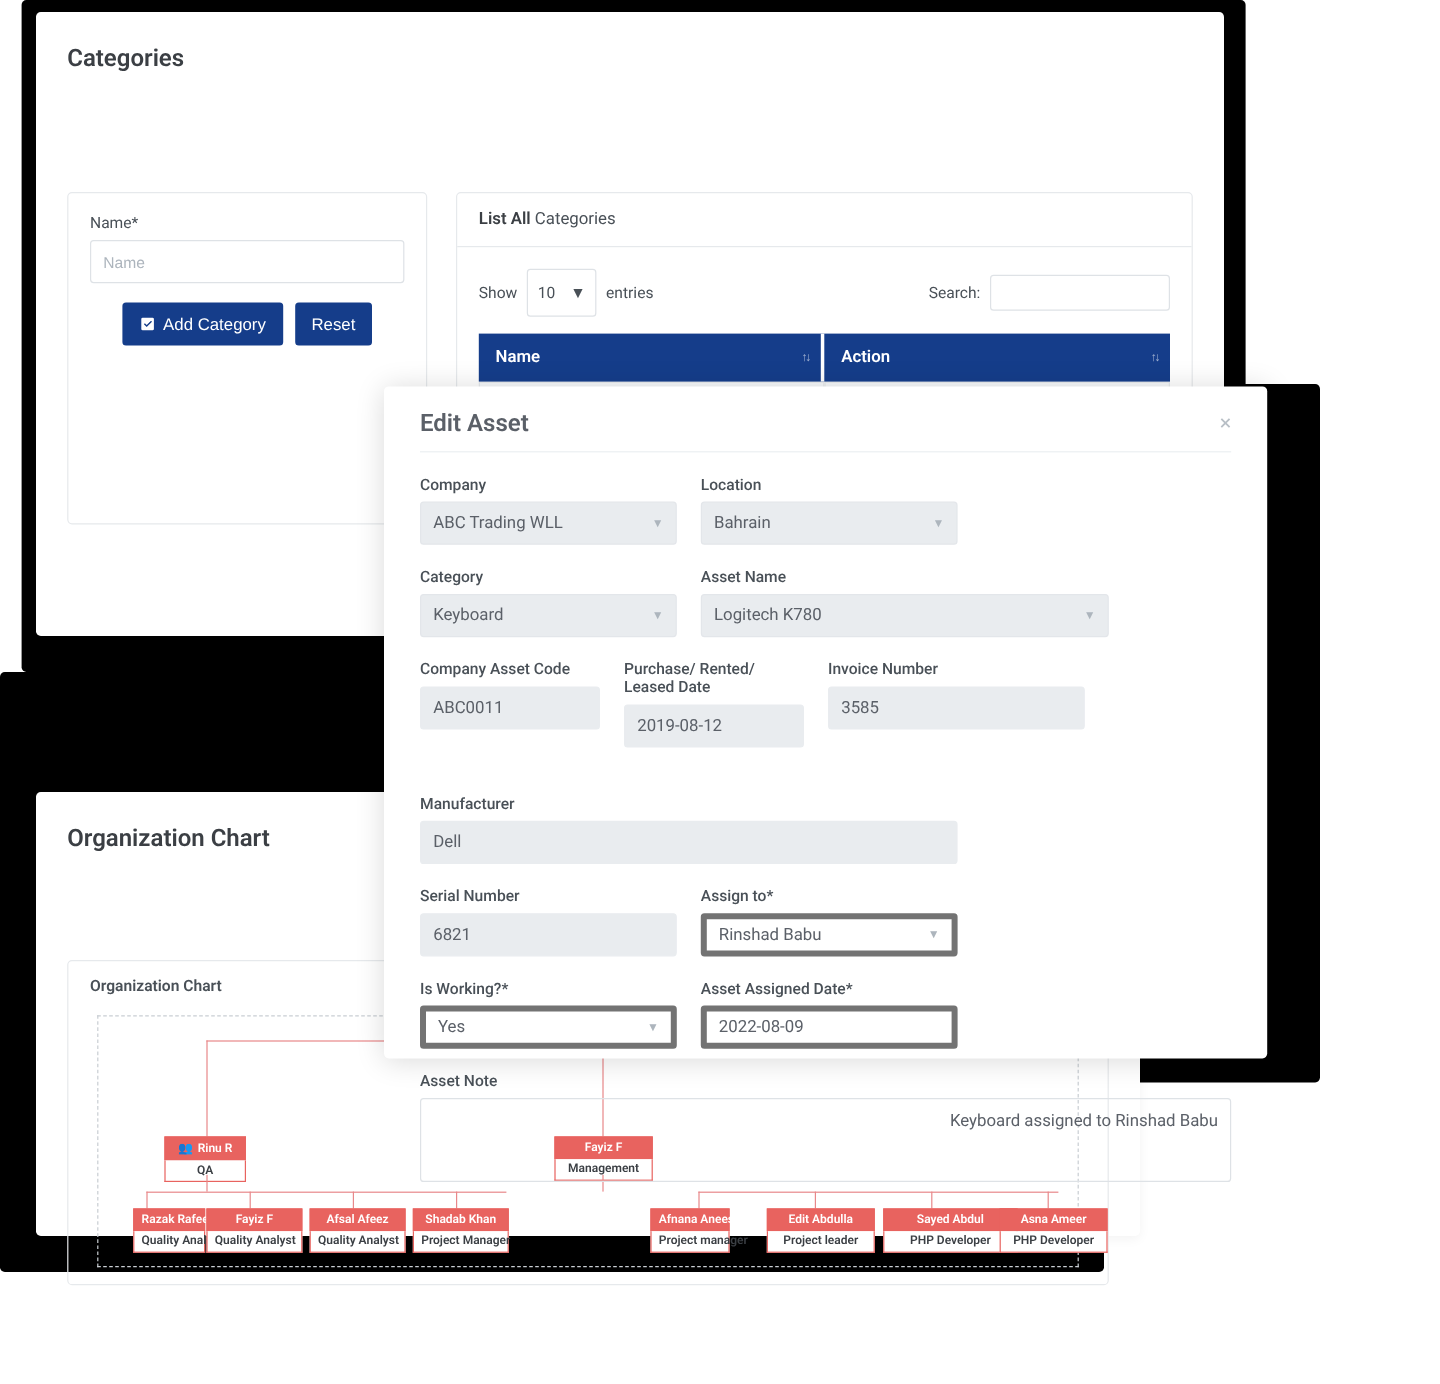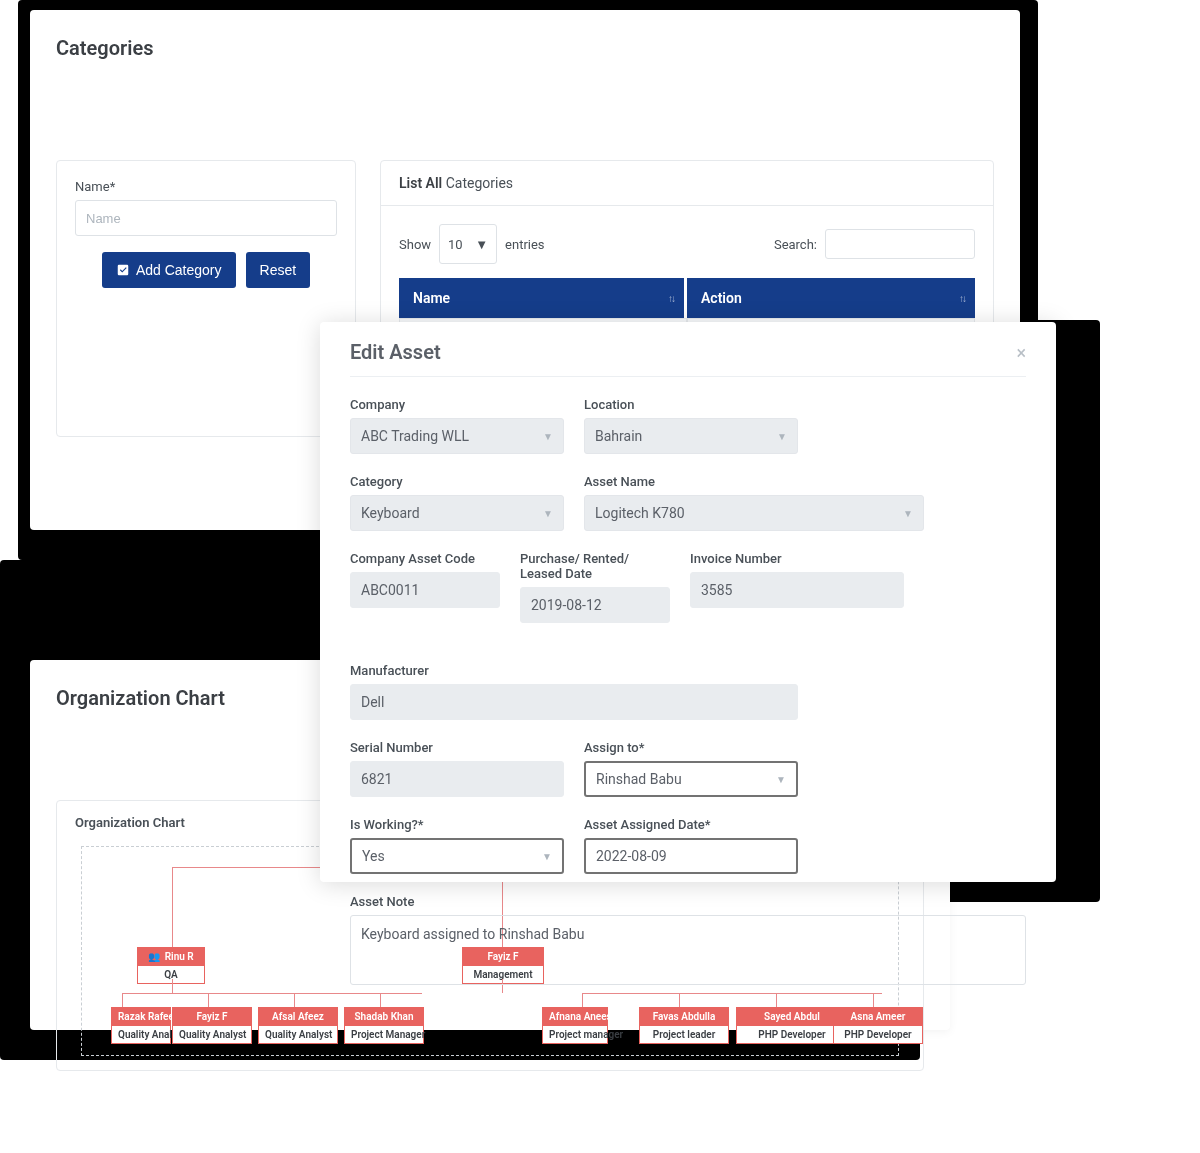--- a/index.html
+++ b/index.html
@@ -132,27 +132,27 @@
   .modal-header { display: flex; align-items: center; border-bottom: 1px solid #eceff2; padding-bottom: 12px; margin-bottom: 20px;}
   .modal-title { font-size: 20px; font-weight: 600; color: #5b6068;}
   .close-x { margin-left: auto; font-size: 18px; color: #b8bfc6; cursor: pointer;}
   .form-grid { display: flex; flex-wrap: wrap; gap: 20px 20px;}
   .fg { display: flex; flex-direction: column; gap: 6px;}
   .fg label { font-size: 13px; color: #495057; font-weight: 500;}
   .fg .control {
     height: 36px; border-radius: 3px; padding: 0 10px; font-size: 14px;
     display: flex; align-items: center; justify-content: space-between; color: #5b6068;
   }
-  .control.select { border: 2px solid #737373; background: #fff;}
+  .control.select { border: 5px solid #737373; background: #fff;}
   .control.readonly { background: #e9ecef; border: 1px solid #e9ecef;}
   .control.selectgrey { background: #e9ecef; border: 1px solid #e3e6ea;}
   .control .caret { color: #adb5bd; font-size: 10px;}
   .textarea {
     min-height: 70px; border: 1px solid #dee2e6; border-radius: 3px; padding: 10px;
-    font-size: 14px; color: #5b6068; resize: both; width: 100%;
+    font-size: 14px; color: #5b6068; resize: both; width: 100%; text-align: right;
   }
   .w220 { width: 214px;} .w340 { width: 340px;} .w150 { width: 150px;}
   .w440 { width: 448px;} .w100p { width: 100%; }
 </style>
 </head>
 <body>
 
 <div class="shadow-box categories-shadow"></div>
 <div class="shadow-box org-shadow"></div>
 <div class="shadow-box edit-shadow"></div>
@@ -306,21 +306,21 @@
             <div class="org-name">Shadab Khan</div>
           <div class="org-role">Project Manager</div>
           </div>
         </div>
       <div id="right-reports">
           <div class="org-node" style="left: 460px; top: 160px; width: 66px;">
             <div class="org-name">Afnana Anees</div>
           <div class="org-role">Project manager</div>
           </div>
           <div class="org-node" style="left: 557px; top: 160px; width: 90px;">
-            <div class="org-name">Favas Abdulla</div>
+            <div class="org-name">Edit Abdulla</div>
           <div class="org-role">Project leader</div>
           </div>
           <div class="org-node" style="left: 654px; top: 160px; width: 112px;">
             <div class="org-name">Sayed Abdul</div>
           <div class="org-role">PHP Developer</div>
           </div>
           <div class="org-node" style="left: 751px; top: 160px; width: 90px;">
             <div class="org-name">Asna Ameer</div>
           <div class="org-role">PHP Developer</div>
           </div>

